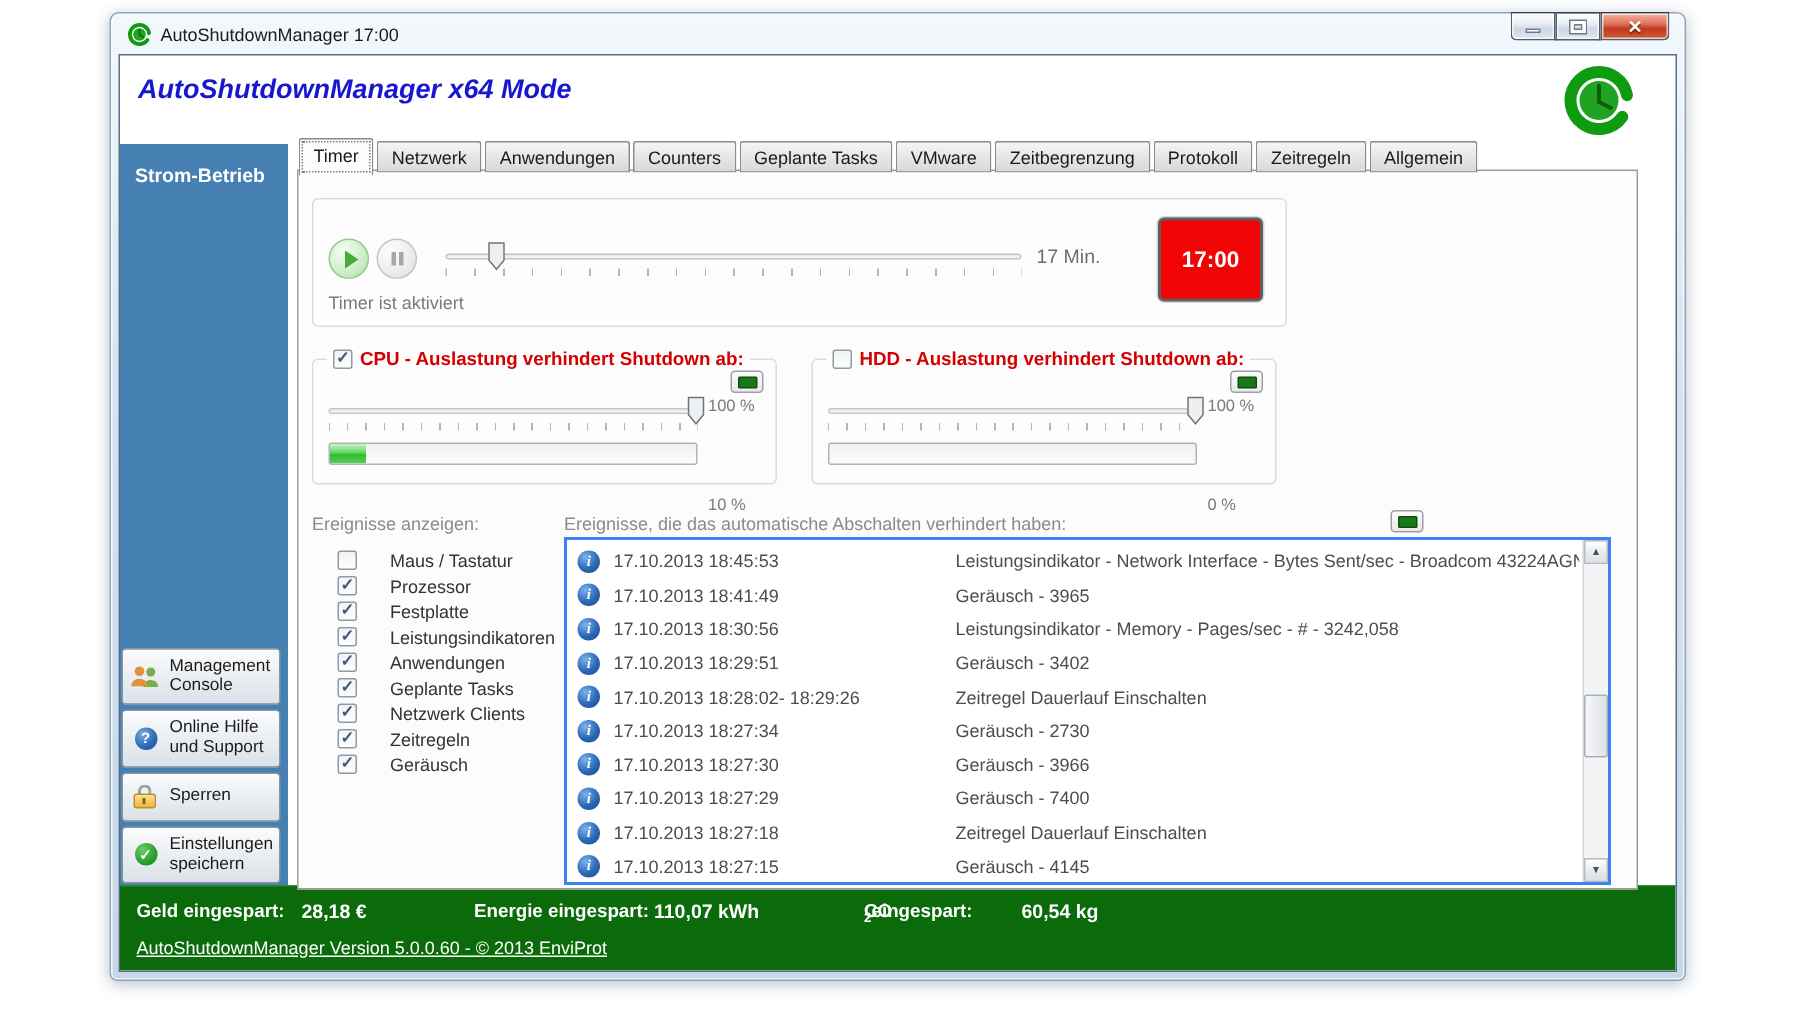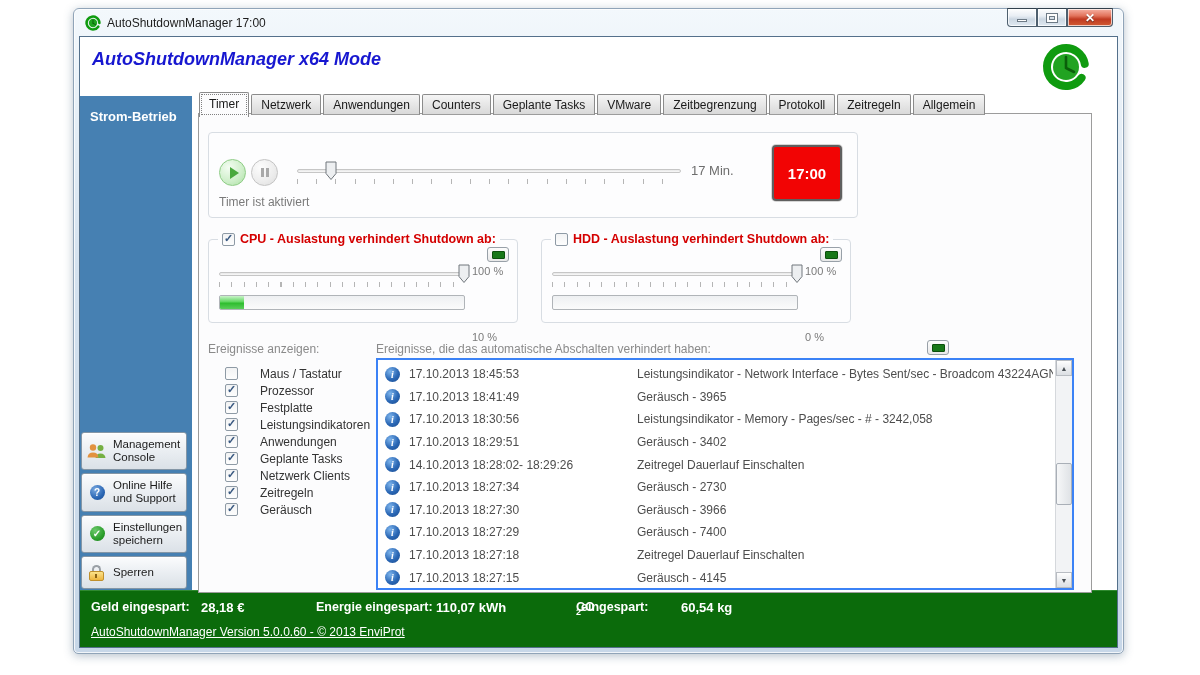--- a/index.html
+++ b/index.html
@@ -203,33 +203,33 @@
             <span class="lbl">Management Console</span>
           </div>
           <div class="side-btn">
             <span class="icon-box">
                 <span class="help-icon"></span>
               </span>
             <span class="lbl">Online Hilfe und Support</span>
           </div>
           <div class="side-btn">
             <span class="icon-box">
-                <span class="check-icon"></span>
-              </span>
-            <span class="lbl">Einstellungen speichern</span>
-          </div>
-          <div class="side-btn">
-            <span class="icon-box">
               <span class="lock-icon">
                 <span class="lock-shackle"></span>
                   <span class="lock-body"></span>
                   <span class="lock-dot"></span>
               </span>
             </span>
             <span class="lbl">Sperren</span>
+          </div>
+          <div class="side-btn">
+            <span class="icon-box">
+                <span class="check-icon"></span>
+              </span>
+            <span class="lbl">Einstellungen speichern</span>
           </div>
         </div>
       </div>
 
       <div class="tabs-row">
           <div class="tab active">Timer</div>
           <div class="tab">Netzwerk</div>
           <div class="tab">Anwendungen</div>
           <div class="tab">Counters</div>
           <div class="tab">Geplante Tasks</div>
@@ -375,21 +375,21 @@
                 <span class="event-time">17.10.2013 18:30:56</span>
                 <span class="event-text">Leistungsindikator - Memory - Pages/sec -  # - 3242,058</span>
               </div>
               <div class="event-row">
                 <span class="info-icon"></span>
                 <span class="event-time">17.10.2013 18:29:51</span>
                 <span class="event-text">Geräusch - 3402</span>
               </div>
               <div class="event-row">
                 <span class="info-icon"></span>
-                <span class="event-time">14.10.2013 18:28:02- 18:29:26</span>
+                <span class="event-time">17.10.2013 18:28:02- 18:29:26</span>
                 <span class="event-text">Zeitregel Dauerlauf Einschalten</span>
               </div>
               <div class="event-row">
                 <span class="info-icon"></span>
                 <span class="event-time">17.10.2013 18:27:34</span>
                 <span class="event-text">Geräusch - 2730</span>
               </div>
               <div class="event-row">
                 <span class="info-icon"></span>
                 <span class="event-time">17.10.2013 18:27:30</span>

